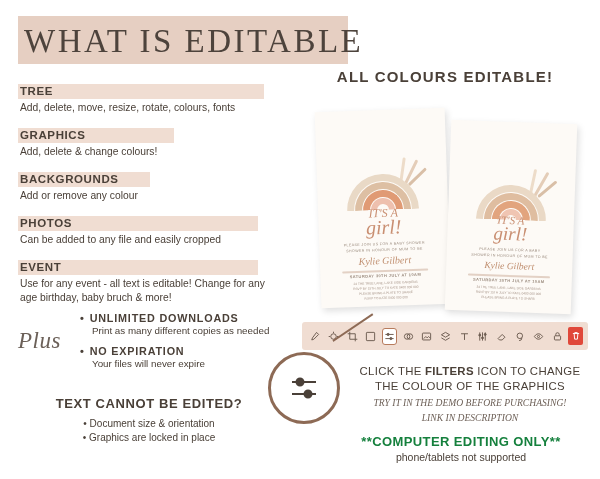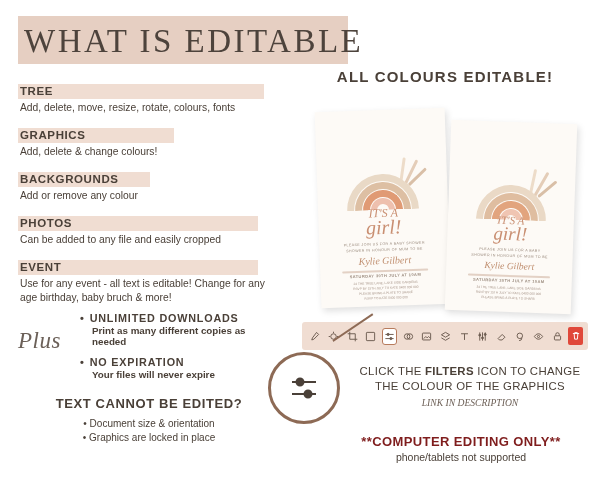--- a/index.html
+++ b/index.html
@@ -97,21 +97,20 @@
   .plus-item .pi-head::before {
     content:"\2022";
     margin-right:5px;
     font-size:11px;
   }
   .plus-item .pi-sub {
     font-size:9.8px;
     color:#4a4038;
     padding-left:12px;
     margin-top:1px;
-    font-weight:bold;
   }
 
   
   .cannot {
     position:absolute;
     left:18px; top:396px;
     width:262px;
     text-align:center;
   }
   .cannot h3 {
@@ -281,21 +280,21 @@
   .computer-only {
     position:absolute;
     left:330px; top:434px;
     width:262px;
     text-align:center;
   }
   .computer-only .co1 {
     font-size:13px;
     font-weight:bold;
     letter-spacing:0.4px;
-    color:#7f1d1d;
+    color:#15803d;
   }
   .computer-only .co2 {
     font-size:10.5px;
     color:#4a4038;
     margin-top:2px;
   }
 </style>
 </head>
 <body>
 
@@ -514,20 +513,21 @@
     <svg width="32" height="32" viewBox="0 0 16 16" fill="none" stroke="#4a4038" stroke-width="1.1">
       <path d="M2 5h12M2 11h12"></path>
       <circle cx="6" cy="5" r="1.7" fill="#4a4038"></circle>
       <circle cx="10" cy="11" r="1.7" fill="#4a4038"></circle>
     </svg>
   </div>
 
   <div class="click-text">
     <div class="l1"><span>CLICK THE </span><b>FILTERS</b><span> ICON TO CHANGE</span></div>
     <div class="l2">THE COLOUR OF THE GRAPHICS</div>
+    <div class="l3">TRY IT IN THE DEMO BEFORE PURCHASING!</div>
     <div class="l4">LINK IN DESCRIPTION</div>
   </div>
 
   <div class="computer-only">
     <div class="co1">**COMPUTER EDITING ONLY**</div>
     <div class="co2">phone/tablets not supported</div>
   </div>
 
 </div>
 

